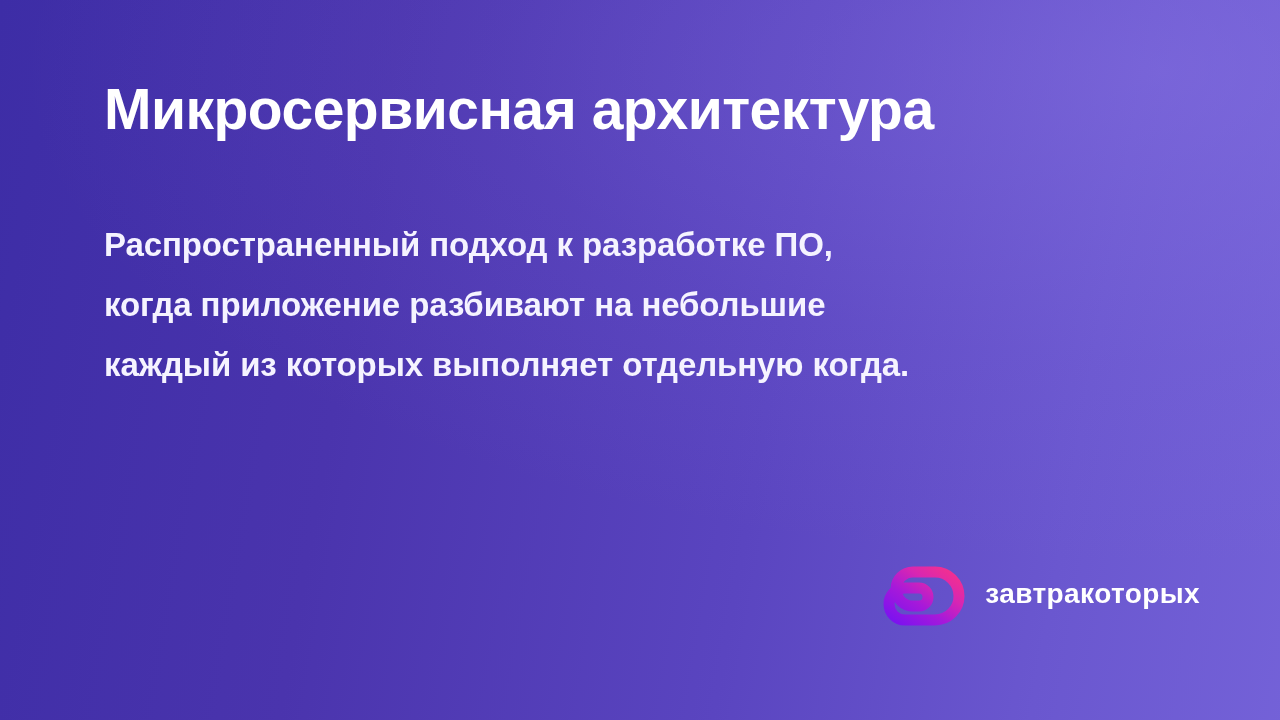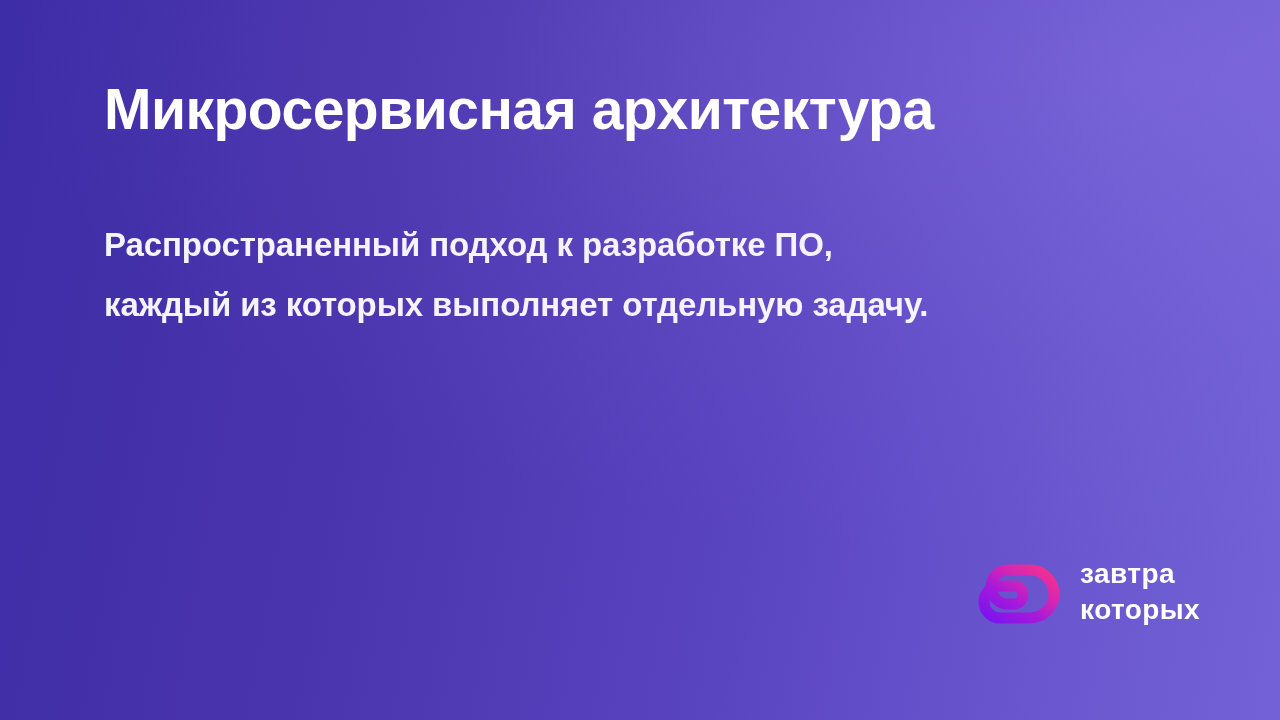--- a/index.html
+++ b/index.html
@@ -82,21 +82,21 @@
 
   .logo-mark {
     width: 86px;
     height: 68px;
     flex: 0 0 auto;
     display: block;
   }
 
   .logo-word {
     display: flex;
-    flex-direction: column;
+    flex-direction: row;
     justify-content: center;
     line-height: 1.0;
   }
 
   .logo-word-line {
     font-size: 28px;
     font-weight: 700;
     color: #ffffff;
     letter-spacing: 0.4px;
     line-height: 1.28;
@@ -106,21 +106,22 @@
 <body>
 
 <div class="slide">
 
   <div class="content">
 
     <h1 class="slide-title">Микросервисная архитектура</h1>
 
     <div class="slide-body">
       <p class="body-line">Распространенный подход к разработке ПО,</p>
-      <p class="body-line">каждый из которых выполняет отдельную задачу.</p>
+      <p class="body-line">когда приложение разбивают на небольшие</p>
+      <p class="body-line">каждый из которых выполняет отдельную когда.</p>
     </div>
 
   </div>
 
   <div class="logo">
 
     <svg class="logo-mark" viewBox="0 0 86 68" aria-hidden="true">
       <defs>
         <linearGradient id="loopGrad" x1="0" y1="1" x2="1" y2="0">
           <stop offset="0%" stop-color="#7a12f0"></stop>

